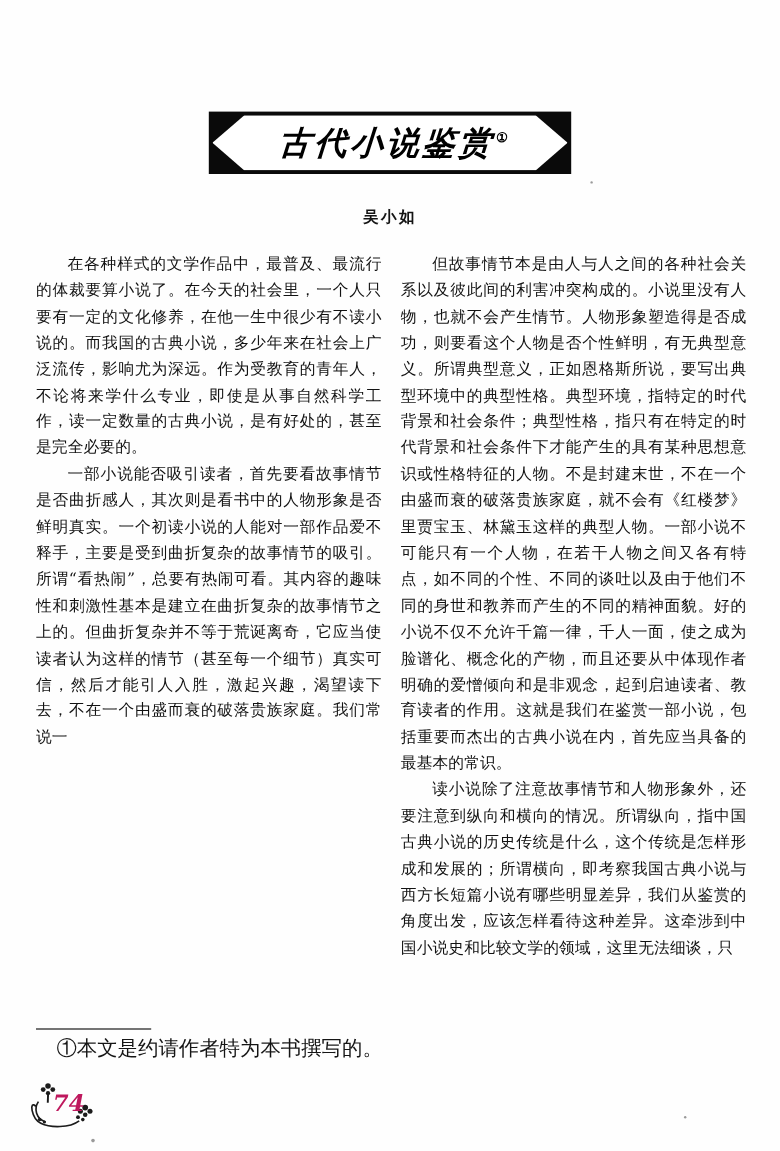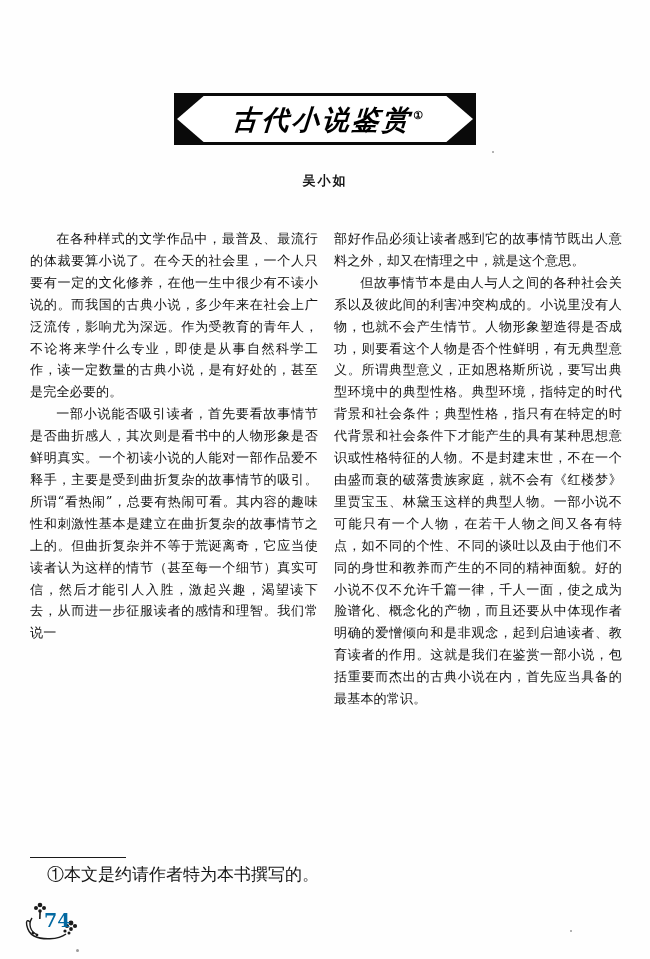--- a/index.html
+++ b/index.html
@@ -75,21 +75,21 @@
     font-family: Liberation Sans, sans-serif;
     font-weight: bold;
     font-size: 13px;
     letter-spacing: 2px;
     color: #151515;
   }
 
   
   .columns {
     position: absolute;
-    top: 228px;
+    top: 210px;
     left: 30px;
     width: 592px;
     display: flex;
     gap: 16px;
   }
   .col {
     width: 288px;
   }
   .col p {
     margin: 0;
@@ -137,22 +137,23 @@
   }
   .folio svg {
     display: block;
   }
   .folio-num {
     position: absolute;
     left: 26px;
     top: 11px;
     font-family: "DejaVu Serif", "Liberation Serif", serif;
     font-weight: bold;
+    font-style: italic;
     font-size: 19px;
-    color: #0369a1;
+    color: #be185d;
   }
   .speck {
     position: absolute;
     background: #9a9a9a;
     border-radius: 50%;
   }
 </style>
 </head>
 <body>
 
@@ -164,25 +165,25 @@
         <div class="banner-title"><span>古代小说鉴赏</span><span class="banner-note">①</span></div>
       </div>
     </div>
   </div>
 
   <div class="author">吴小如</div>
 
   <div class="columns">
     <div class="col">
       <p>在各种样式的文学作品中，最普及、最流行的体裁要算小说了。在今天的社会里，一个人只要有一定的文化修养，在他一生中很少有不读小说的。而我国的古典小说，多少年来在社会上广泛流传，影响尤为深远。作为受教育的青年人，不论将来学什么专业，即使是从事自然科学工作，读一定数量的古典小说，是有好处的，甚至是完全必要的。</p>
-      <p>一部小说能否吸引读者，首先要看故事情节是否曲折感人，其次则是看书中的人物形象是否鲜明真实。一个初读小说的人能对一部作品爱不释手，主要是受到曲折复杂的故事情节的吸引。所谓“看热闹”，总要有热闹可看。其内容的趣味性和刺激性基本是建立在曲折复杂的故事情节之上的。但曲折复杂并不等于荒诞离奇，它应当使读者认为这样的情节（甚至每一个细节）真实可信，然后才能引人入胜，激起兴趣，渴望读下去，从而进一步征服读者的感情和理智。我们常说一</p>
+      <p>一部小说能否吸引读者，首先要看故事情节是否曲折感人，其次则是看书中的人物形象是否鲜明真实。一个初读小说的人能对一部作品爱不释手，主要是受到曲折复杂的故事情节的吸引。所谓“看热闹”，总要有热闹可看。其内容的趣味性和刺激性基本是建立在曲折复杂的故事情节之上的。但曲折复杂并不等于荒诞离奇，它应当使读者认为这样的情节（甚至每一个细节）真实可信，然后才能引人入胜，激起兴趣，渴望读下去，不在一个由盛而衰的破落贵族家庭。我们常说一</p>
     </div>
     <div class="col">
-      <p class="cont">部好作品必须让读者感到它的故事情节既出人意料之外，却又在情理之中，就是这个意思。</p>
       <p>但故事情节本是由人与人之间的各种社会关系以及彼此间的利害冲突构成的。小说里没有人物，也就不会产生情节。人物形象塑造得是否成功，则要看这个人物是否个性鲜明，有无典型意义。所谓典型意义，正如恩格斯所说，要写出典型环境中的典型性格。典型环境，指特定的时代背景和社会条件；典型性格，指只有在特定的时代背景和社会条件下才能产生的具有某种思想意识或性格特征的人物。不是封建末世，不在一个由盛而衰的破落贵族家庭，就不会有《红楼梦》里贾宝玉、林黛玉这样的典型人物。一部小说不可能只有一个人物，在若干人物之间又各有特点，如不同的个性、不同的谈吐以及由于他们不同的身世和教养而产生的不同的精神面貌。好的小说不仅不允许千篇一律，千人一面，使之成为脸谱化、概念化的产物，而且还要从中体现作者明确的爱憎倾向和是非观念，起到启迪读者、教育读者的作用。这就是我们在鉴赏一部小说，包括重要而杰出的古典小说在内，首先应当具备的最基本的常识。</p>
+      <p>读小说除了注意故事情节和人物形象外，还要注意到纵向和横向的情况。所谓纵向，指中国古典小说的历史传统是什么，这个传统是怎样形成和发展的；所谓横向，即考察我国古典小说与西方长短篇小说有哪些明显差异，我们从鉴赏的角度出发，应该怎样看待这种差异。这牵涉到中国小说史和比较文学的领域，这里无法细谈，只</p>
     </div>
   </div>
 
   <div class="footnote-rule"></div>
   <div class="footnote">①本文是约请作者特为本书撰写的。</div>
 
   <div class="folio">
     <svg width="78" height="48" viewBox="0 0 78 48">
       <g fill="none" stroke="#1b1b1b" stroke-width="1.4">
         <path d="M12 24 C6 18, 8 34, 16 38 C24 42, 40 42, 48 36"></path>

